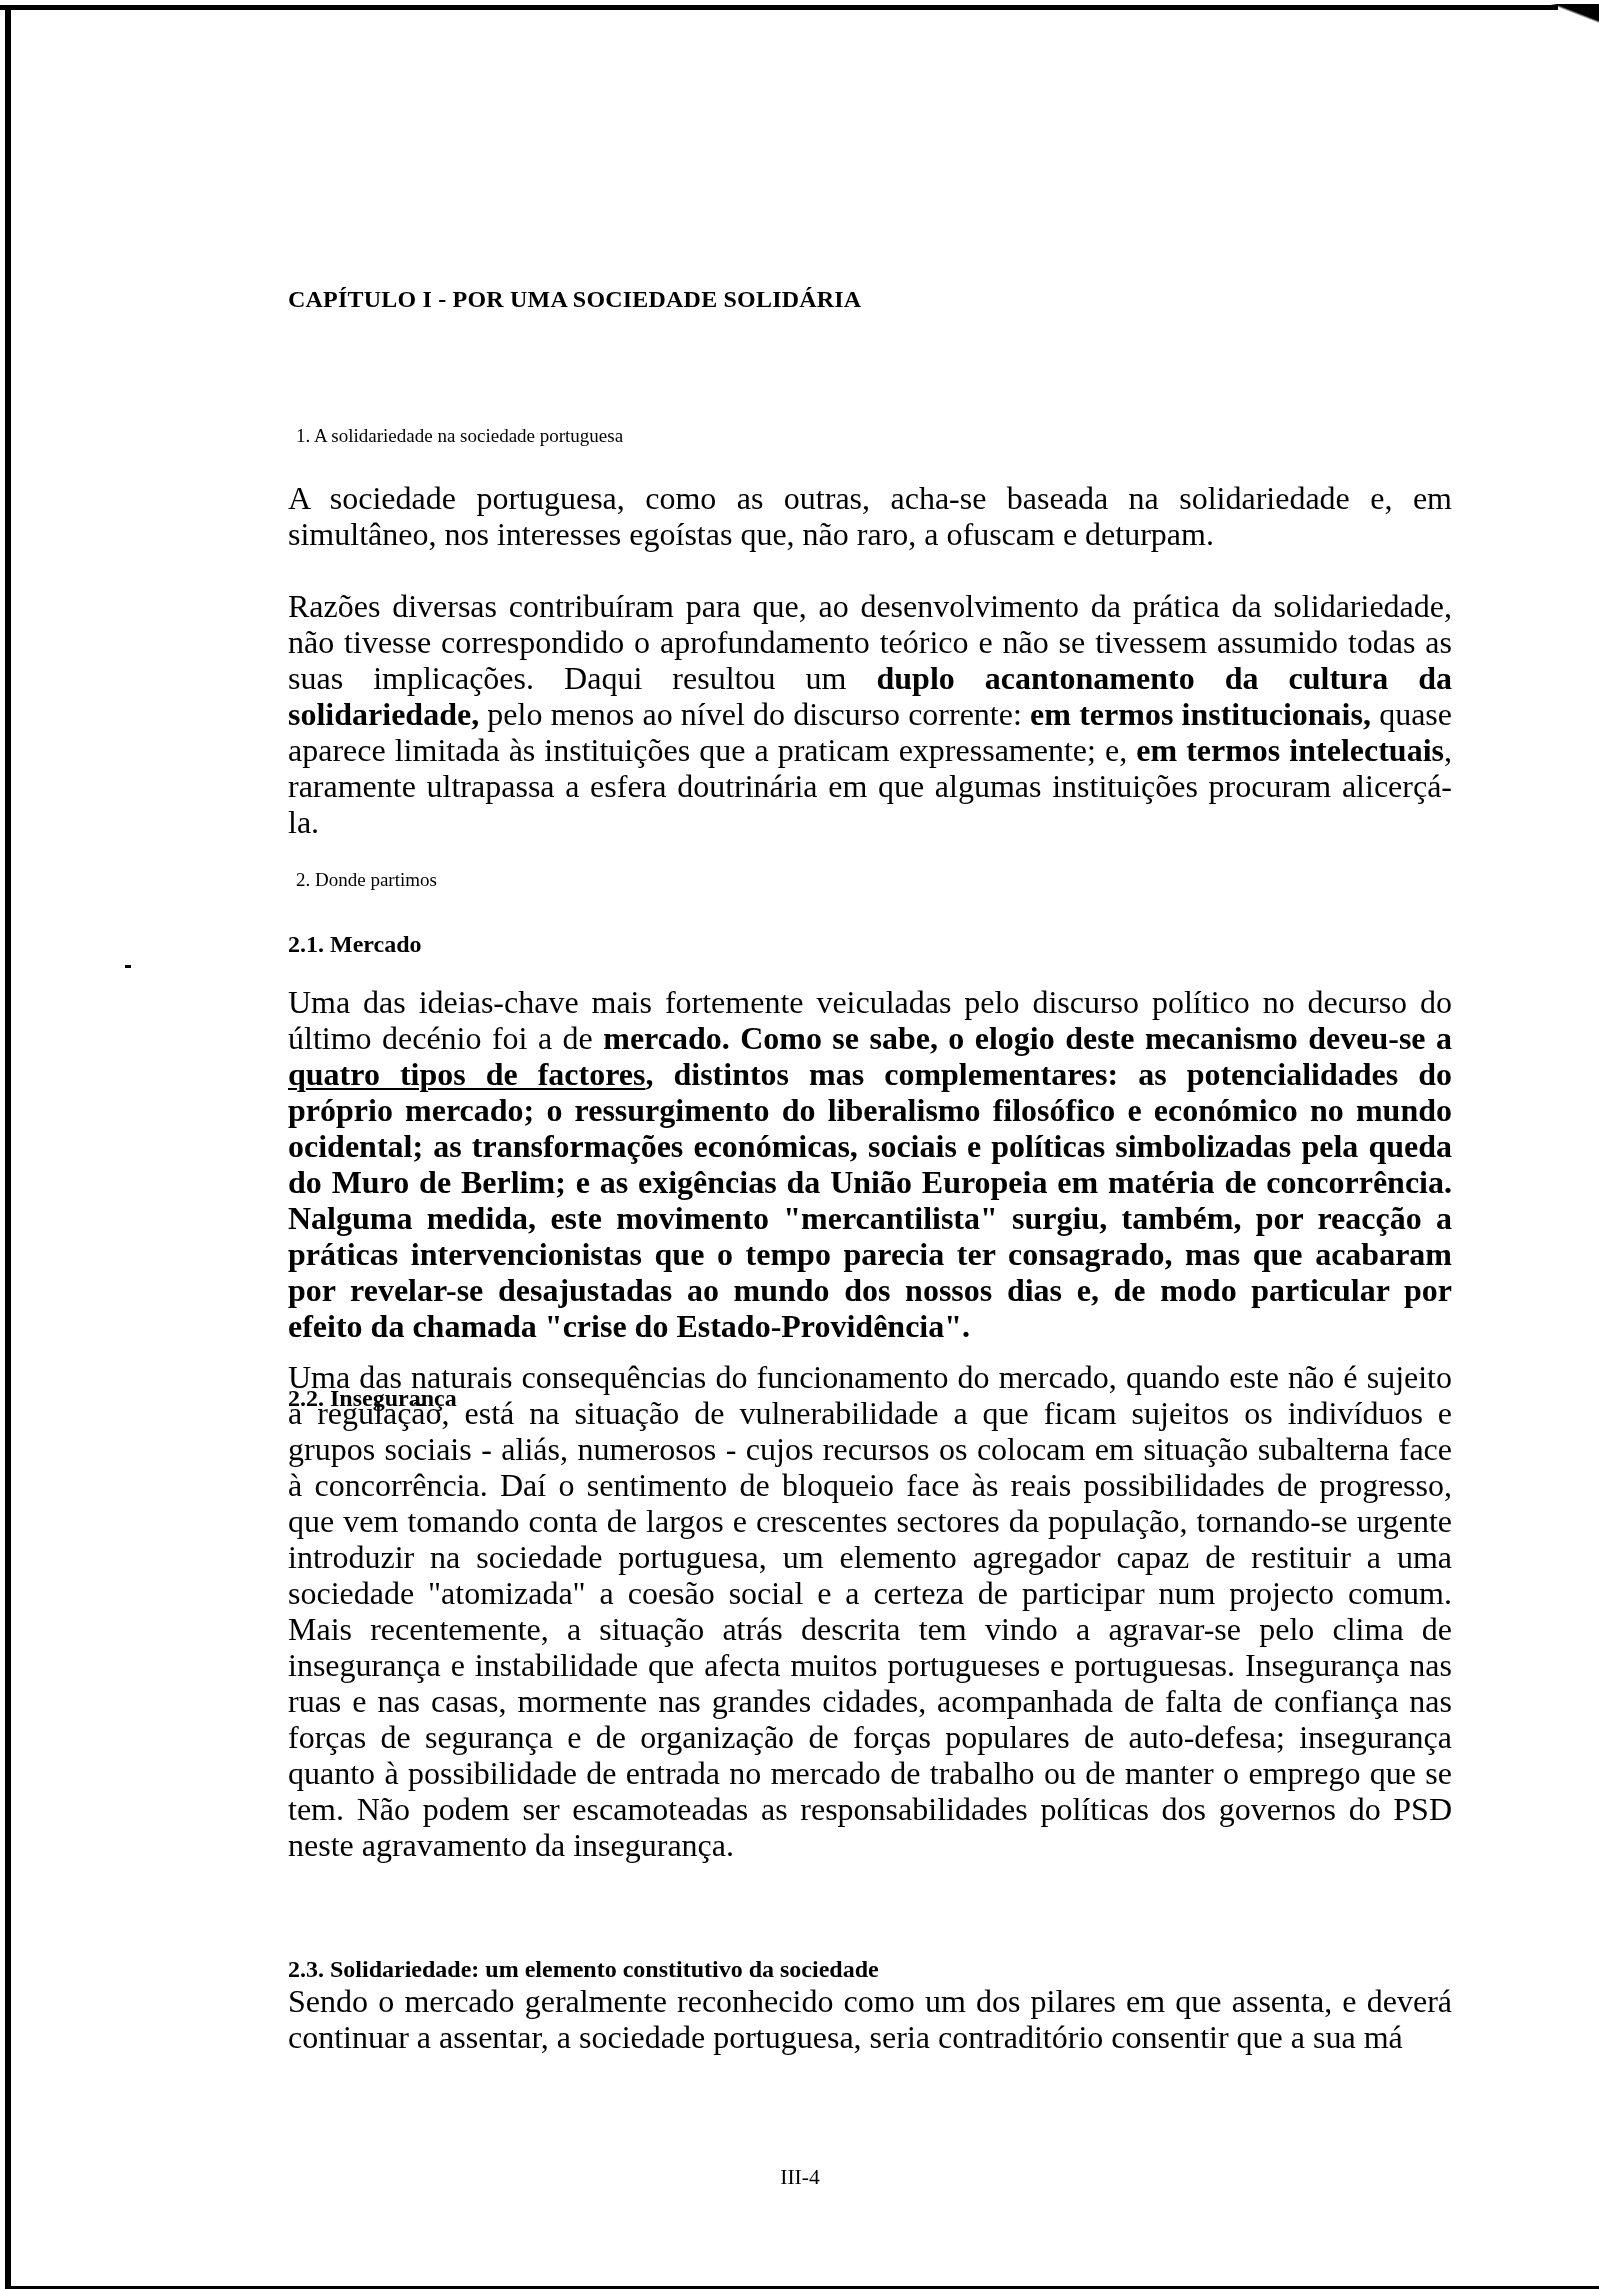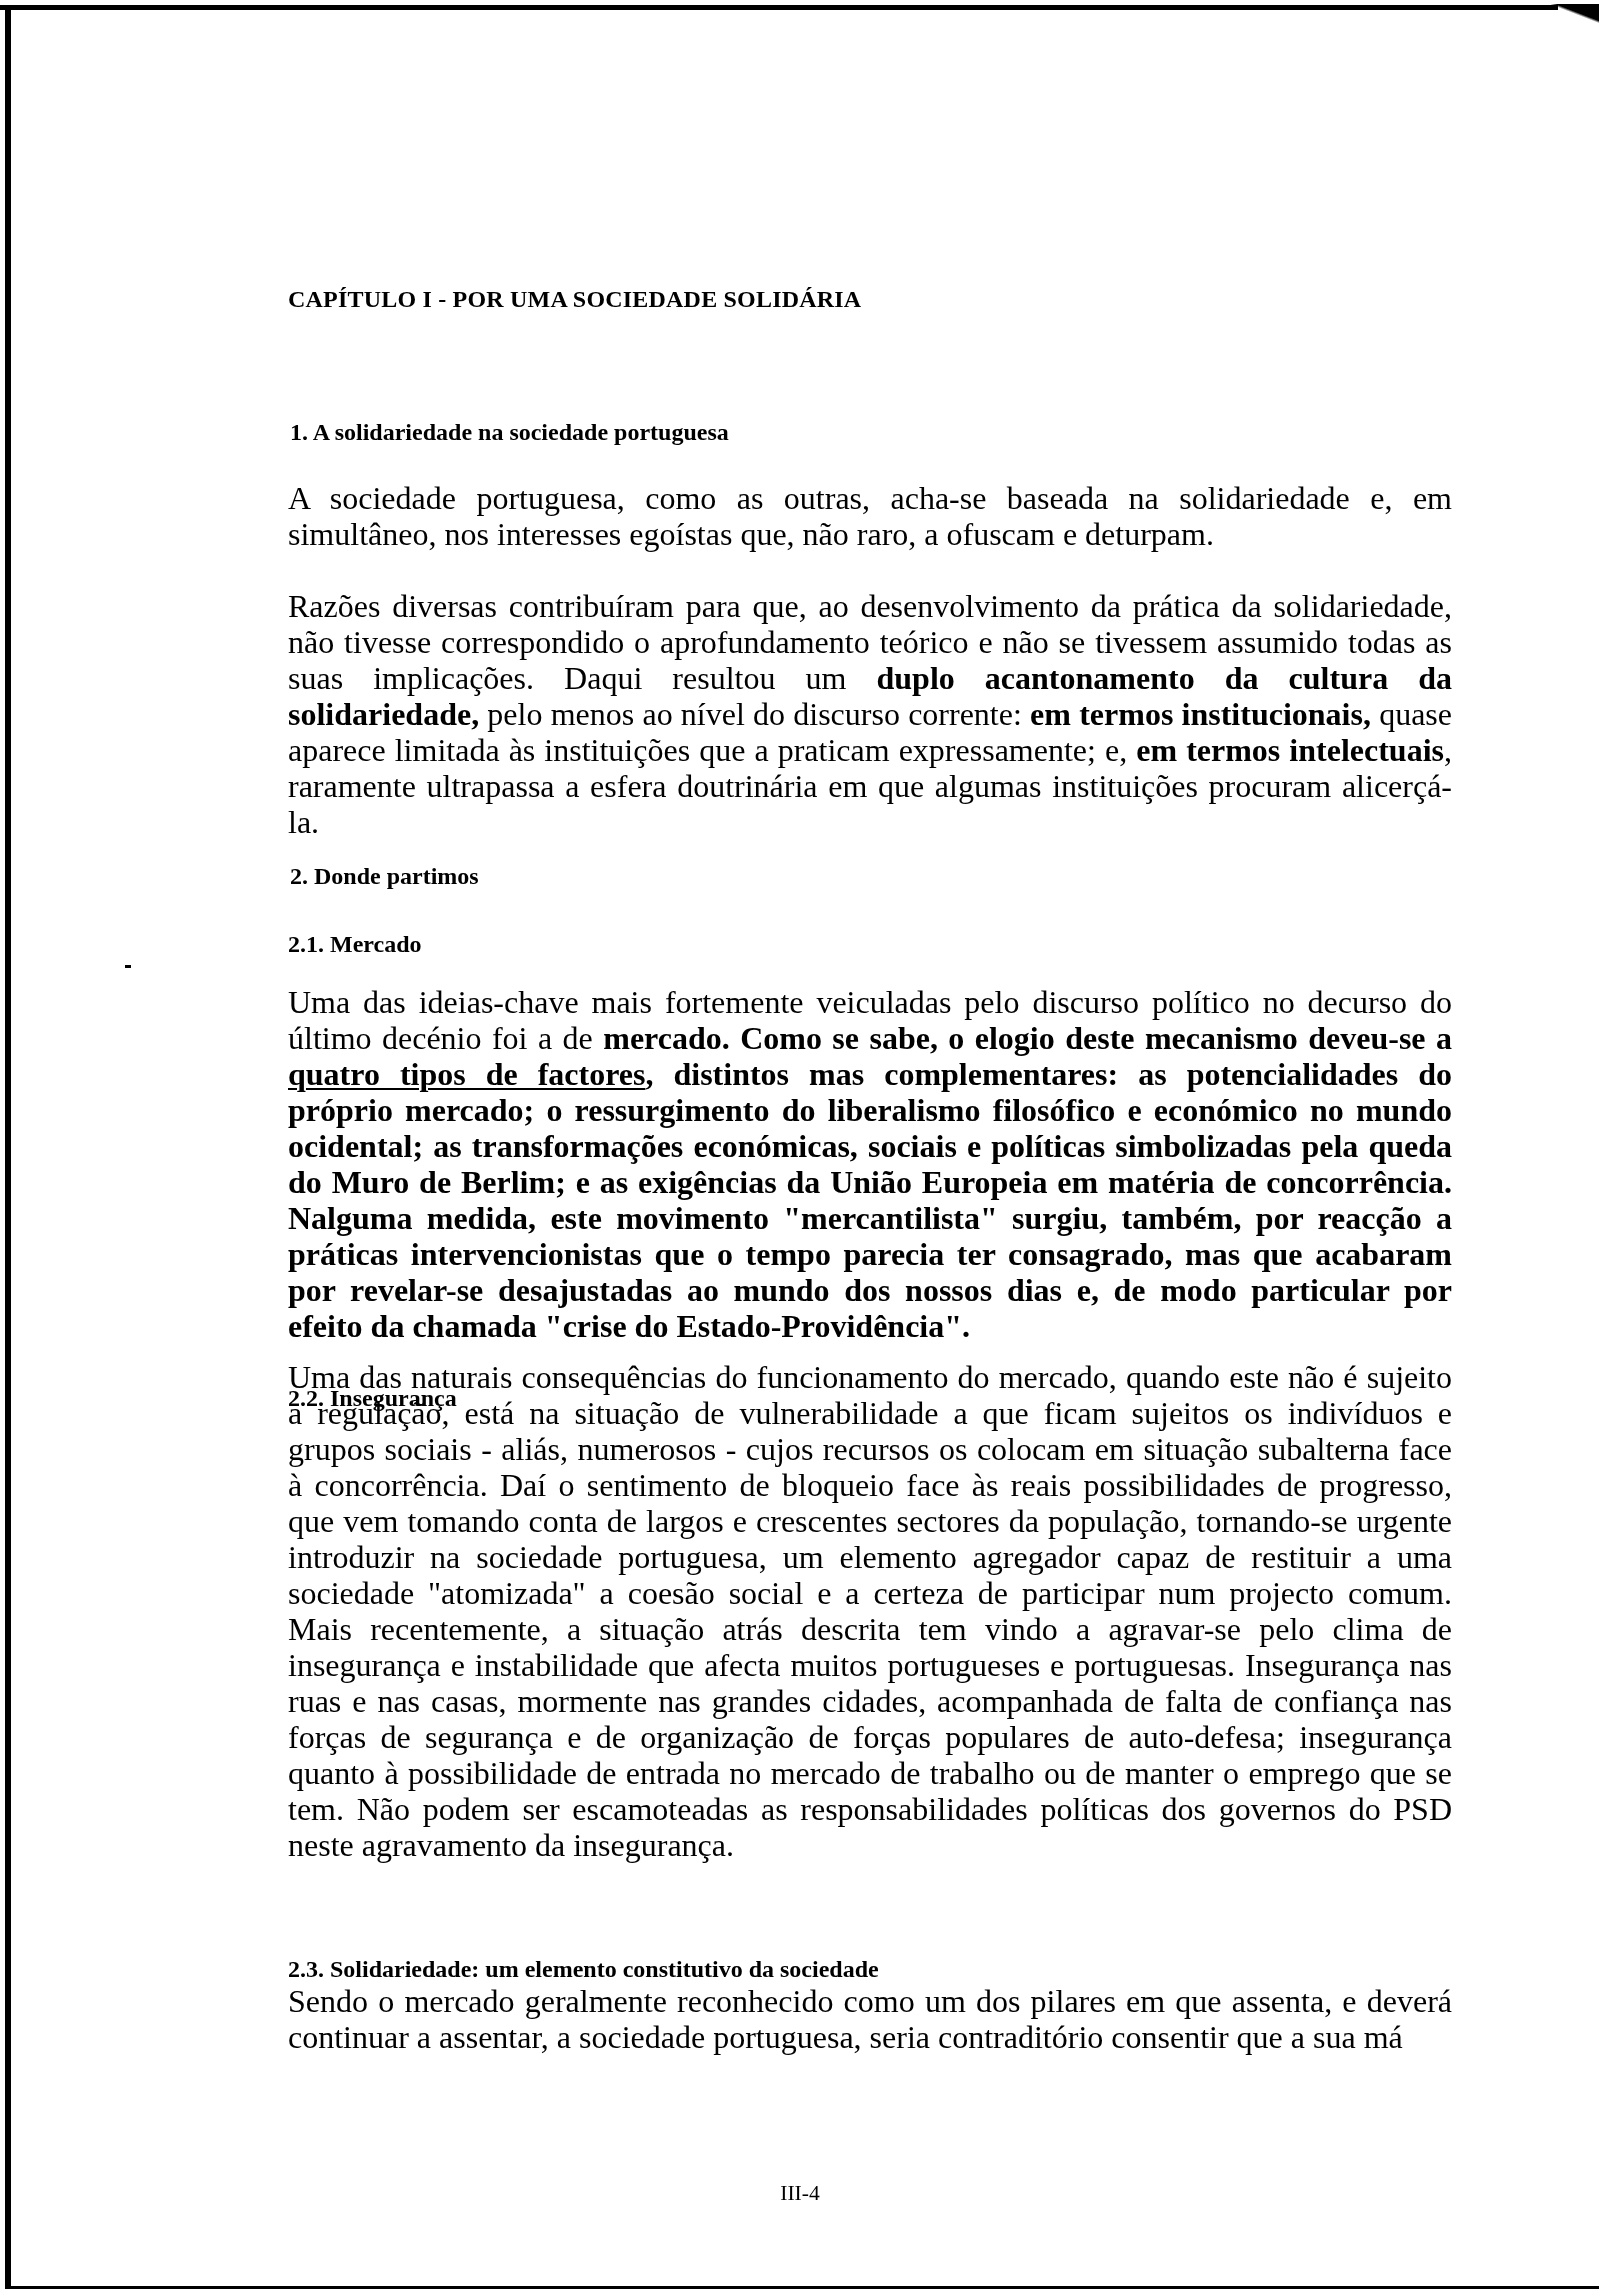--- a/index.html
+++ b/index.html
@@ -59,23 +59,23 @@
     left: 0;
     margin: 0;
     font-size: 24px;
     font-weight: bold;
     letter-spacing: 0.2px;
     white-space: nowrap;
   }
   .h1 {
     position: absolute;
     left: 0;
-    margin: 2px;
-    font-size: 24px;
-    font-weight: bold;
+    margin: 8px;
+    font-size: 19px;
+    font-weight: normal;
     white-space: nowrap;
   }
   .h2 {
     position: absolute;
     left: 0;
     margin: 0;
     font-size: 24px;
     font-weight: bold;
     white-space: nowrap;
   }
@@ -90,21 +90,20 @@
   }
   .para b { font-weight: bold; }
   .para u { text-decoration: underline; text-decoration-thickness: 2px; text-underline-offset: 2.9px; }
   .page-number {
     position: absolute;
     top: 2165px;
     left: 0;
     width: 1600px;
     text-align: center;
     font-size: 21.6px;
-    margin-top: 16px;
   }
 </style>
 </head>
 <body>
 
 <div class="scan-border-top"></div>
 <div class="scan-corner-tr"></div>
 <div class="scan-border-left"></div>
 <div class="scan-border-bottom"></div>
 <div class="scan-speck"></div>

